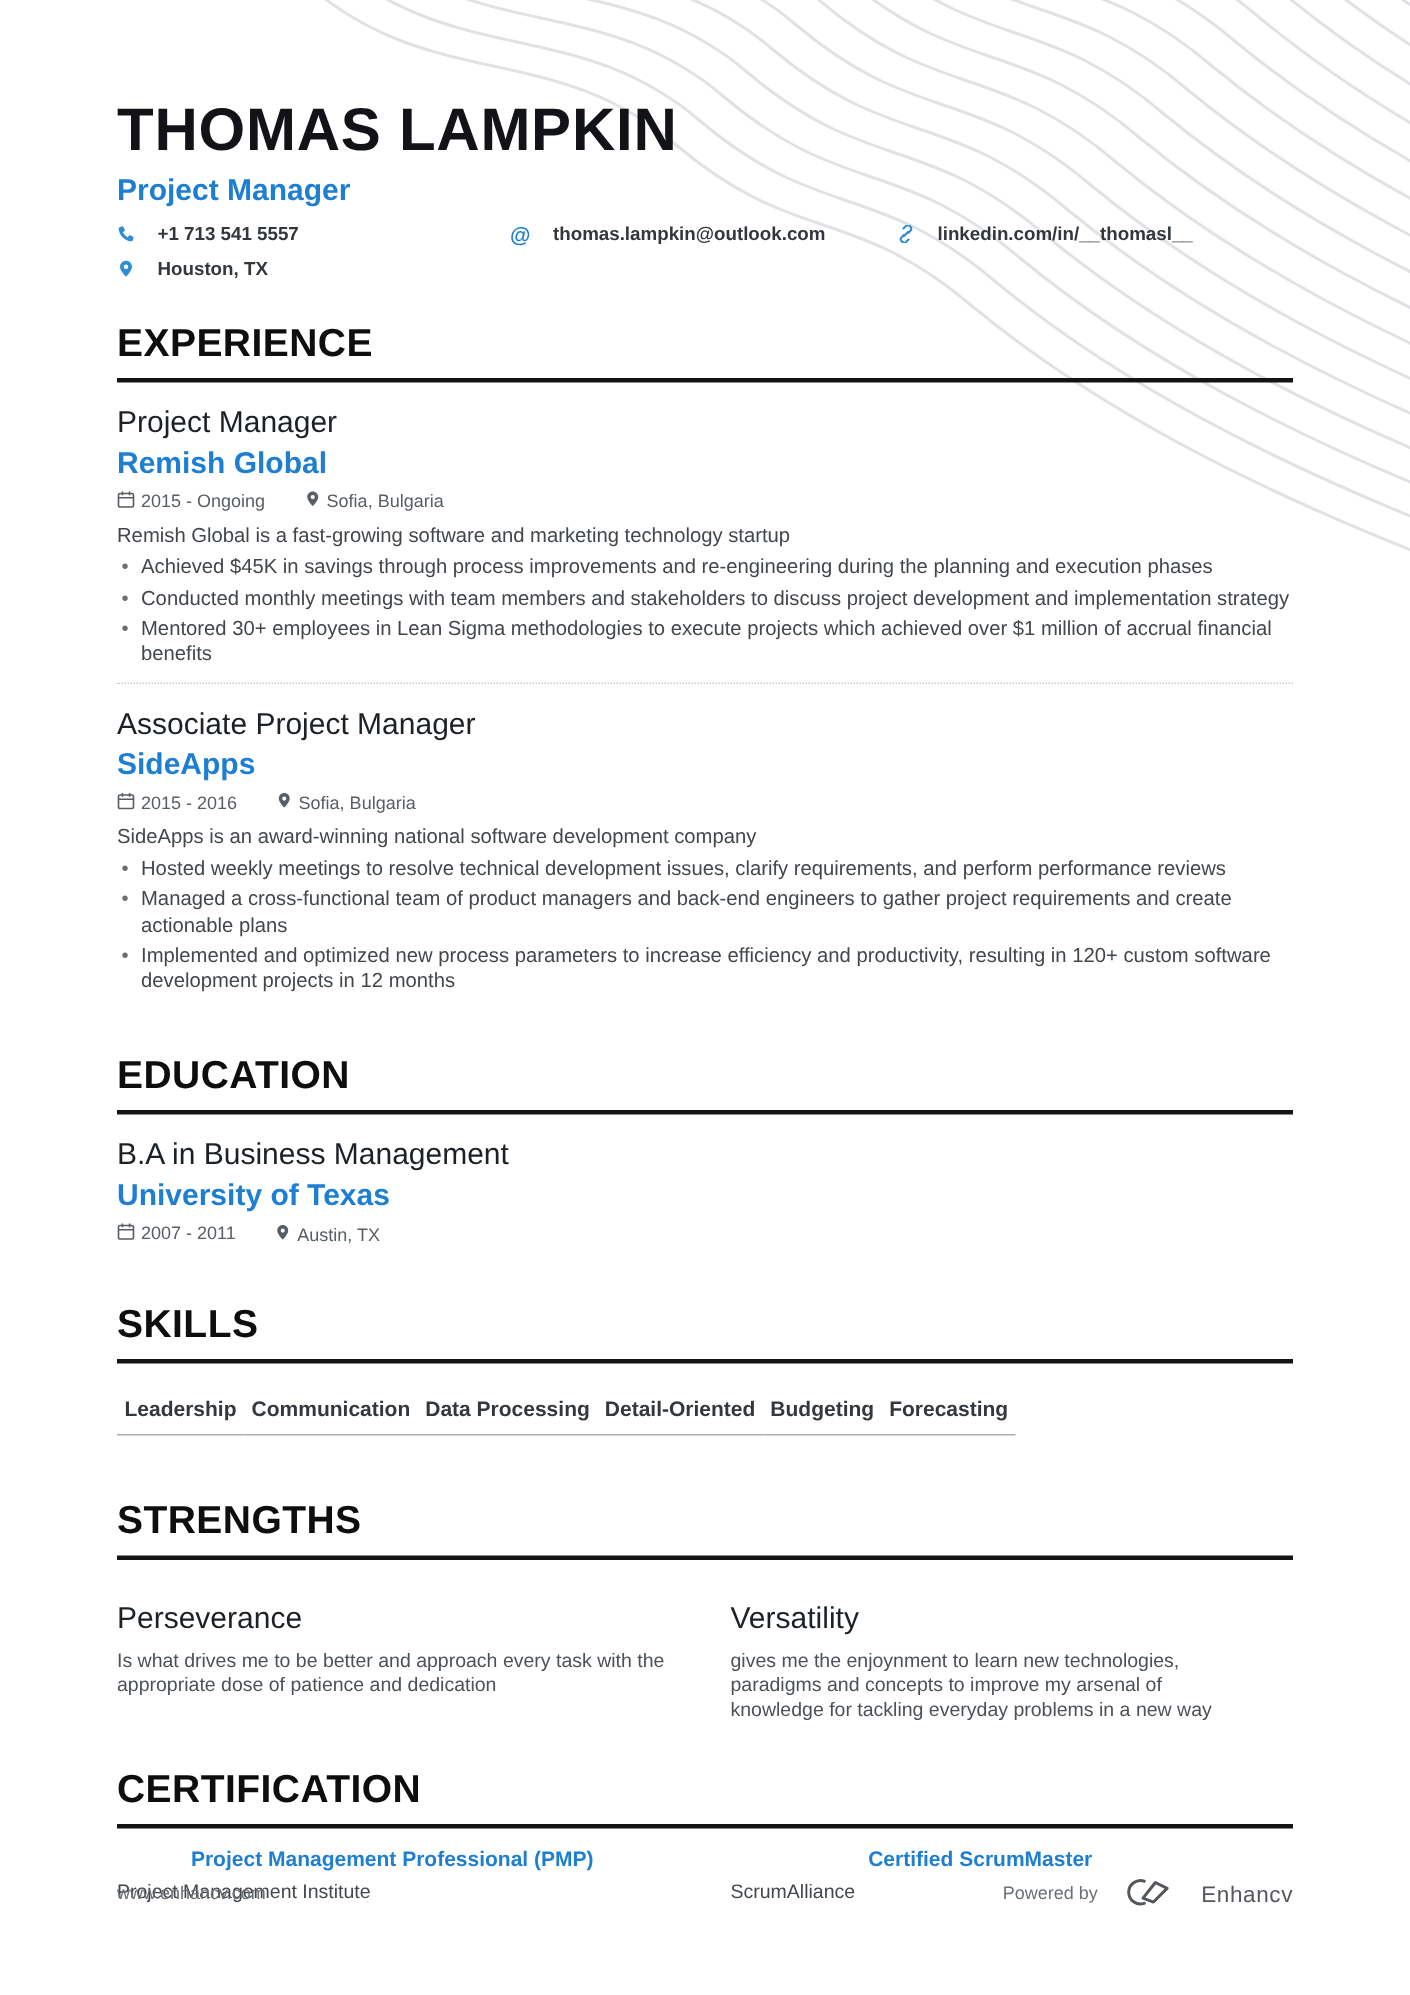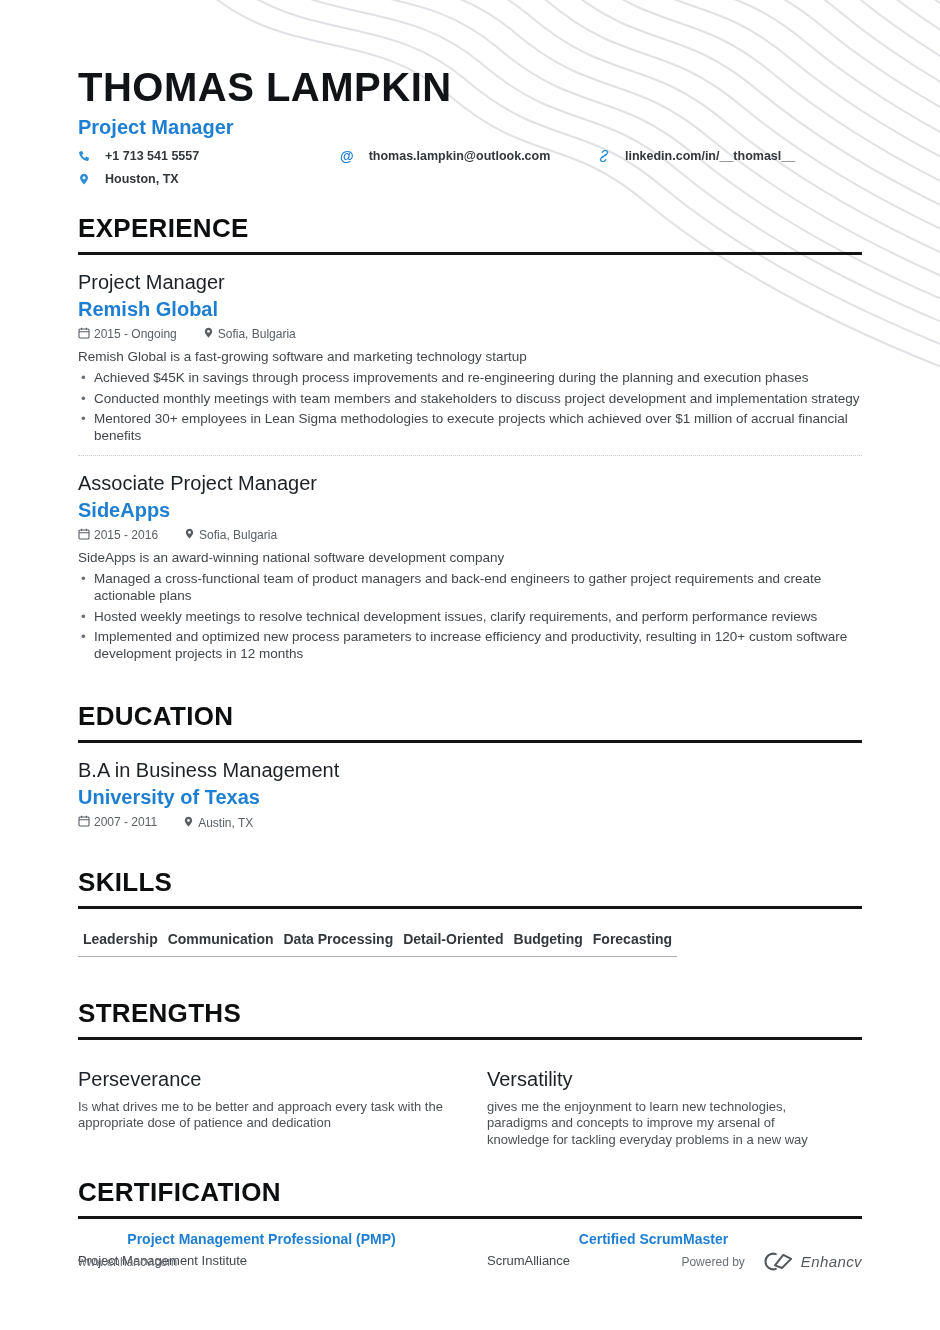--- a/index.html
+++ b/index.html
@@ -51,21 +51,21 @@
   .str-text{margin-top:8px;font-size:13px;line-height:1.25;color:#4b5156;}
   .crt-grid{padding-top:12px;}
   .crt-name{font-size:14px;font-weight:700;color:var(--accent);text-align:center;}
   .crt-issuer{margin-top:6px;font-size:13px;color:#42474c;}
 
   
   .footer{position:absolute;left:78px;right:78px;bottom:58px;display:flex;align-items:center;justify-content:space-between;}
   .site{font-size:12px;color:#6b7075;text-decoration:none;}
   .powered{display:flex;align-items:center;gap:10px;}
   .powered-label{font-size:12px;color:#6b7075;}
-  .brand-wrap{display:flex;align-items:center;gap:6px;font-style:italic;}
+  .brand-wrap{display:flex;align-items:flex-end;gap:19px;}
   .brand-name{font-size:15px;letter-spacing:.4px;color:#54575c;}
 </style>
 </head>
 <body>
 
 <div class="page">
 
   <svg class="waves" width="740" height="380" viewBox="0 0 740 380">
     <g id="wave-group" fill="none" stroke="#e1e2e5" stroke-width="2">
       <path id="wave-base" d="M10 -6 C 90 60, 170 28, 250 96 C 330 164, 368 136, 448 204 C 528 270, 628 322, 744 368"></path>
@@ -194,22 +194,22 @@
             <span class="ic">
               <svg width="11" height="11" viewBox="0 0 12 12">
                   <path fill="#585e63" fill-rule="evenodd" d="M6 .8C3.8.8 2 2.6 2 4.8c0 2.9 4 6.6 4 6.6s4-3.7 4-6.6C10 2.6 8.2.8 6 .8Zm0 5.5A1.5 1.5 0 1 1 6 3.3a1.5 1.5 0 0 1 0 3Z"></path>
                 </svg>
             </span>
             <span>Sofia, Bulgaria</span>
           </span>
         </div>
         <div class="summary">SideApps is an award-winning national software development company</div>
         <ul class="bullets">
+          <li>Hosted weekly meetings to resolve technical development issues, clarify requirements, and perform performance reviews</li>
           <li>Managed a cross-functional team of product managers and back-end engineers to gather project requirements and create actionable plans</li>
-          <li>Hosted weekly meetings to resolve technical development issues, clarify requirements, and perform performance reviews</li>
           <li>Implemented and optimized new process parameters to increase efficiency and productivity, resulting in 120+ custom software development projects in 12 months</li>
         </ul>
       </article>
     </section>
 
     <section class="sec-edu">
       <h2 class="sec-head">EDUCATION</h2>
       <article class="job">
         <div class="entry-title">B.A in Business Management</div>
         <div class="entry-org">University of Texas</div>

